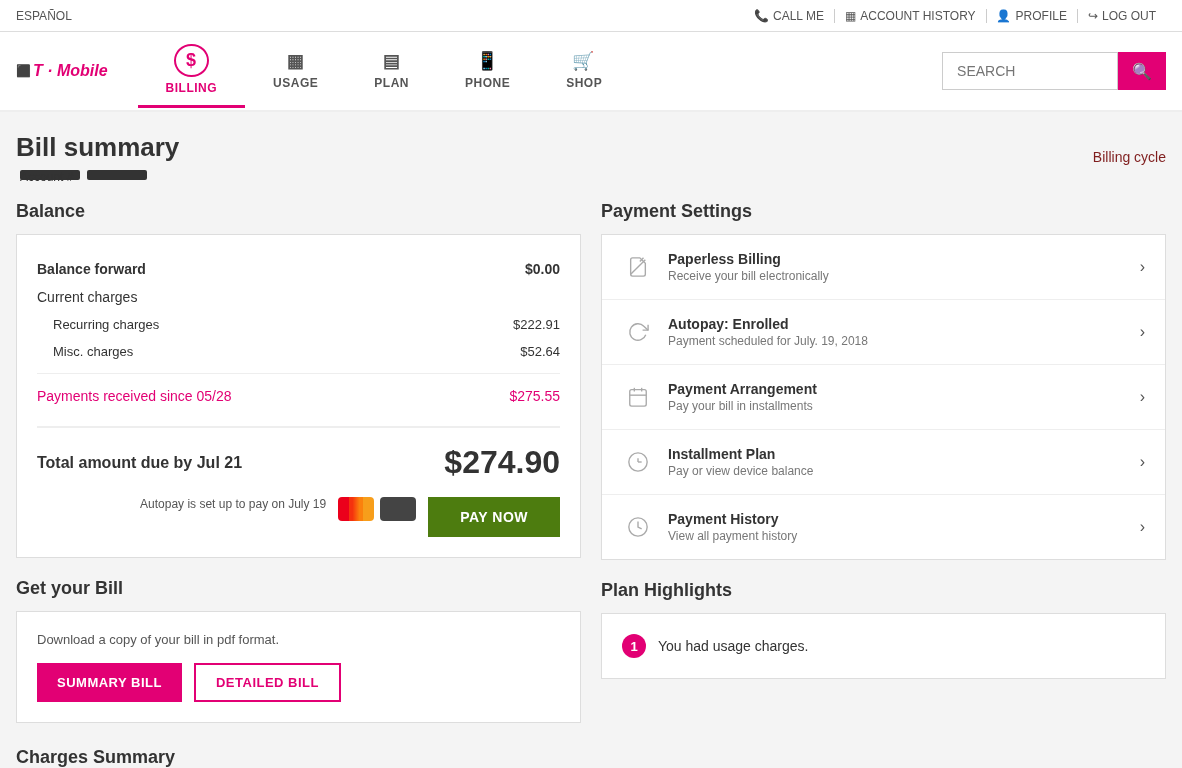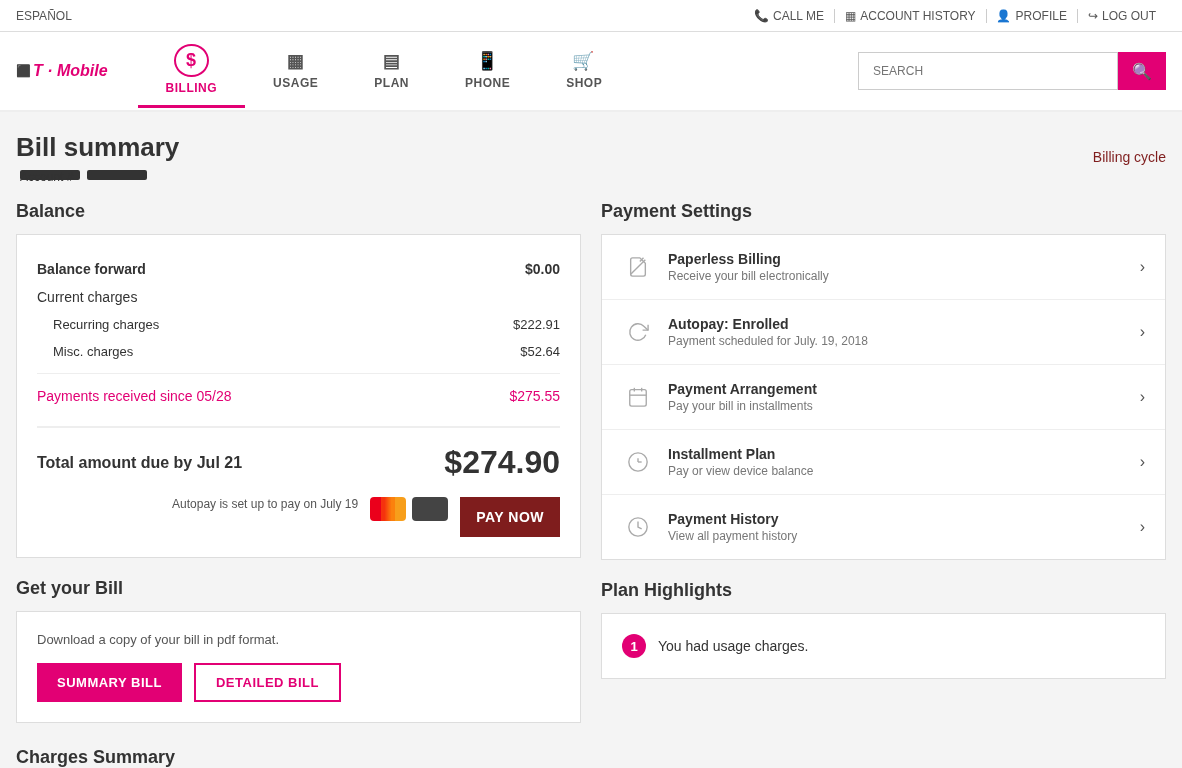--- a/index.html
+++ b/index.html
@@ -86,23 +86,23 @@
     }
 
     .search-container {
       display: flex;
       align-items: center;
       margin-left: auto;
     }
     .search-input {
       border: 1px solid #ccc;
       padding: 0 14px;
-      font-size: 12px;
+      font-size: 14px;
       outline: none;
-      width: 260px;
+      width: 176px;
       height: 38px;
     }
     .search-btn {
       background: #e20074;
       border: none;
       color: white;
       padding: 8px 14px;
       cursor: pointer;
       height: 38px;
       font-size: 16px;
@@ -234,24 +234,24 @@
       transform: translate(-50%, -50%);
       width: 14px; height: 24px;
       background: rgba(255,100,0,0.5);
     }
     .card-dark {
       width: 36px; height: 24px;
       background: #444;
       border-radius: 4px;
     }
     .pay-now-btn {
-      background: #7f1d1d;
+      background: #4d7c0f;
       color: white;
       border: none;
-      padding: 12px 16px;
+      padding: 12px 32px;
       font-size: 14px;
       font-weight: bold;
       cursor: pointer;
       letter-spacing: 0.5px;
     }
 
     
     .payment-settings-card {
       background: white;
       border: 1px solid #ddd;

